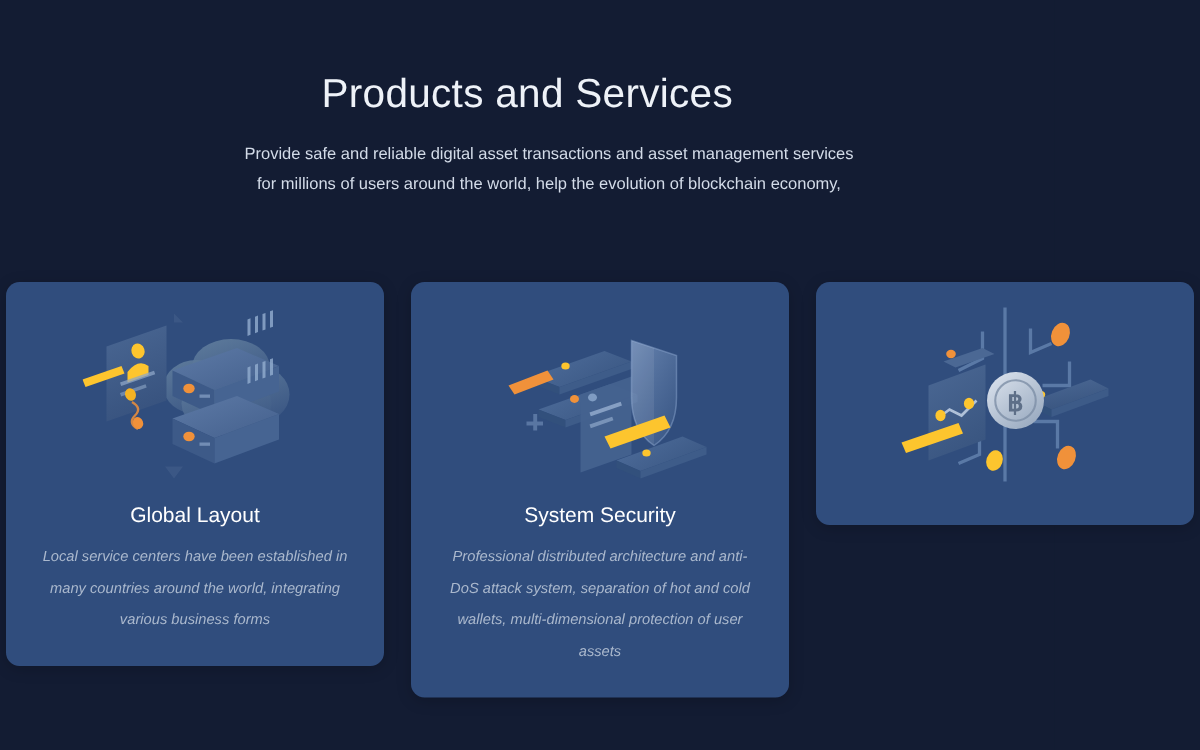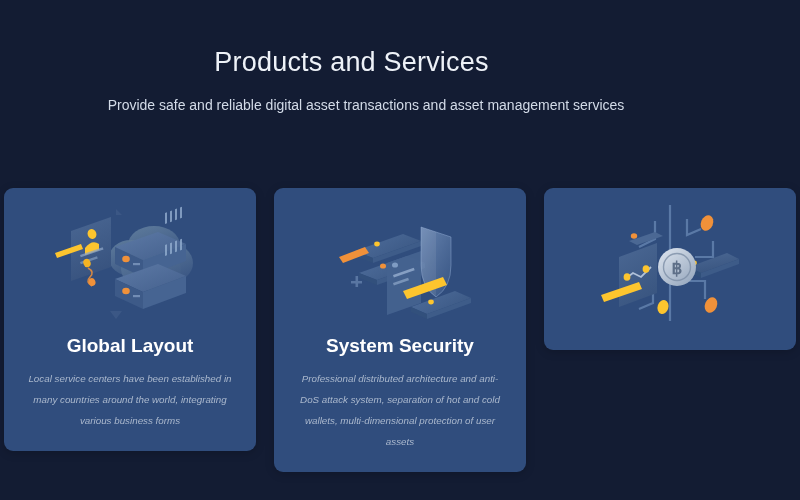--- a/index.html
+++ b/index.html
@@ -19,21 +19,21 @@
   .header { padding-top:48px; text-align:center; }
   .page-title {
     font-size:27px;
     font-weight:400;
     color:#eef2f8;
     letter-spacing:0.2px;
     line-height:1.1;
   }
   .page-subtitle {
     margin-top:15px;
-    font-size:14px;
+    font-size:11px;
     line-height:1.85;
     color:#d3dbe8;
     font-weight:400;
     padding-left:29px;
   }
   .page-subtitle span { display:block; }
 
   
   .cards {
     position:absolute;
@@ -53,22 +53,22 @@
   }
   .card-art {
     height:128px;
     display:flex;
     align-items:center;
     justify-content:center;
   }
   .card-art svg { display:block; }
   .card-title {
     margin-top:4px;
-    font-size:19px;
-    font-weight:700;
+    font-size:14px;
+    font-weight:400;
     color:#ffffff;
     line-height:1.3;
   }
   .card-desc {
     margin-top:9px;
     font-size:9.8px;
     line-height:2.15;
     color:#aab8cd;
     padding:0 6px;
     font-style:italic;
@@ -76,20 +76,21 @@
 </style>
 </head>
 <body>
 
 <div class="page">
 
   <div class="header">
     <h1 class="page-title">Products and Services</h1>
     <div class="page-subtitle">
       <span>Provide safe and reliable digital asset transactions and asset management services</span>
+      <span>for millions of users around the world, help the evolution of blockchain economy,</span>
     </div>
   </div>
 
   <div class="cards">
 
     <div class="card">
       <div class="card-art">
         <svg width="150" height="126" viewBox="0 0 150 126" aria-hidden="true">
           <defs>
             <linearGradient id="c1cloud" x1="0" y1="0" x2="0.6" y2="1">

